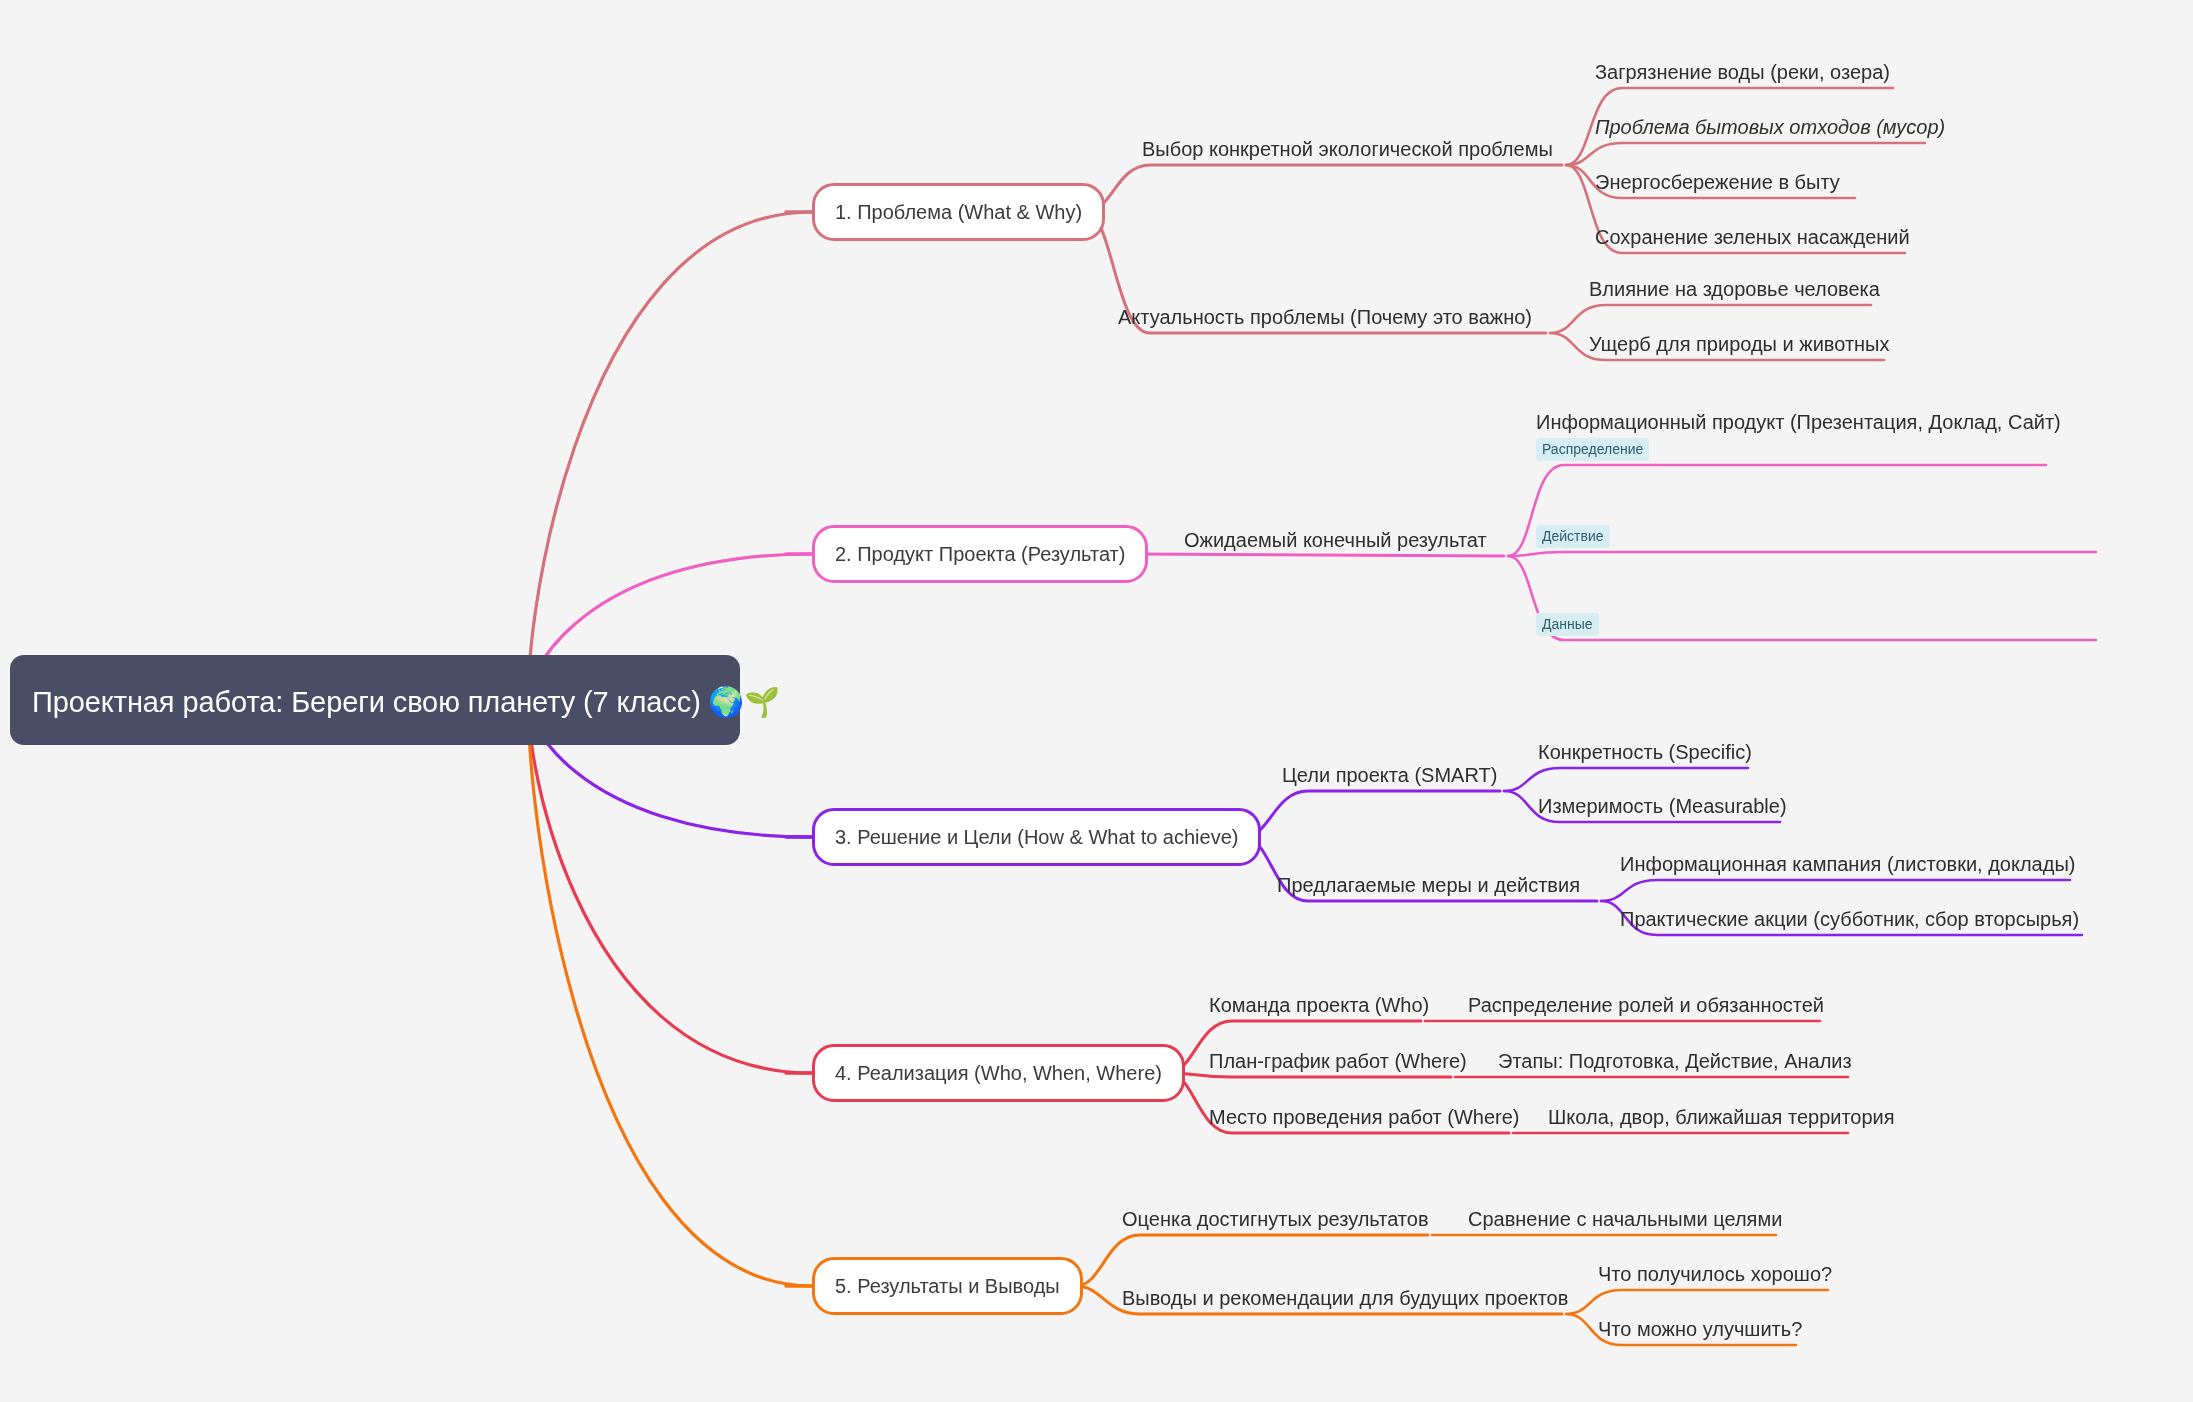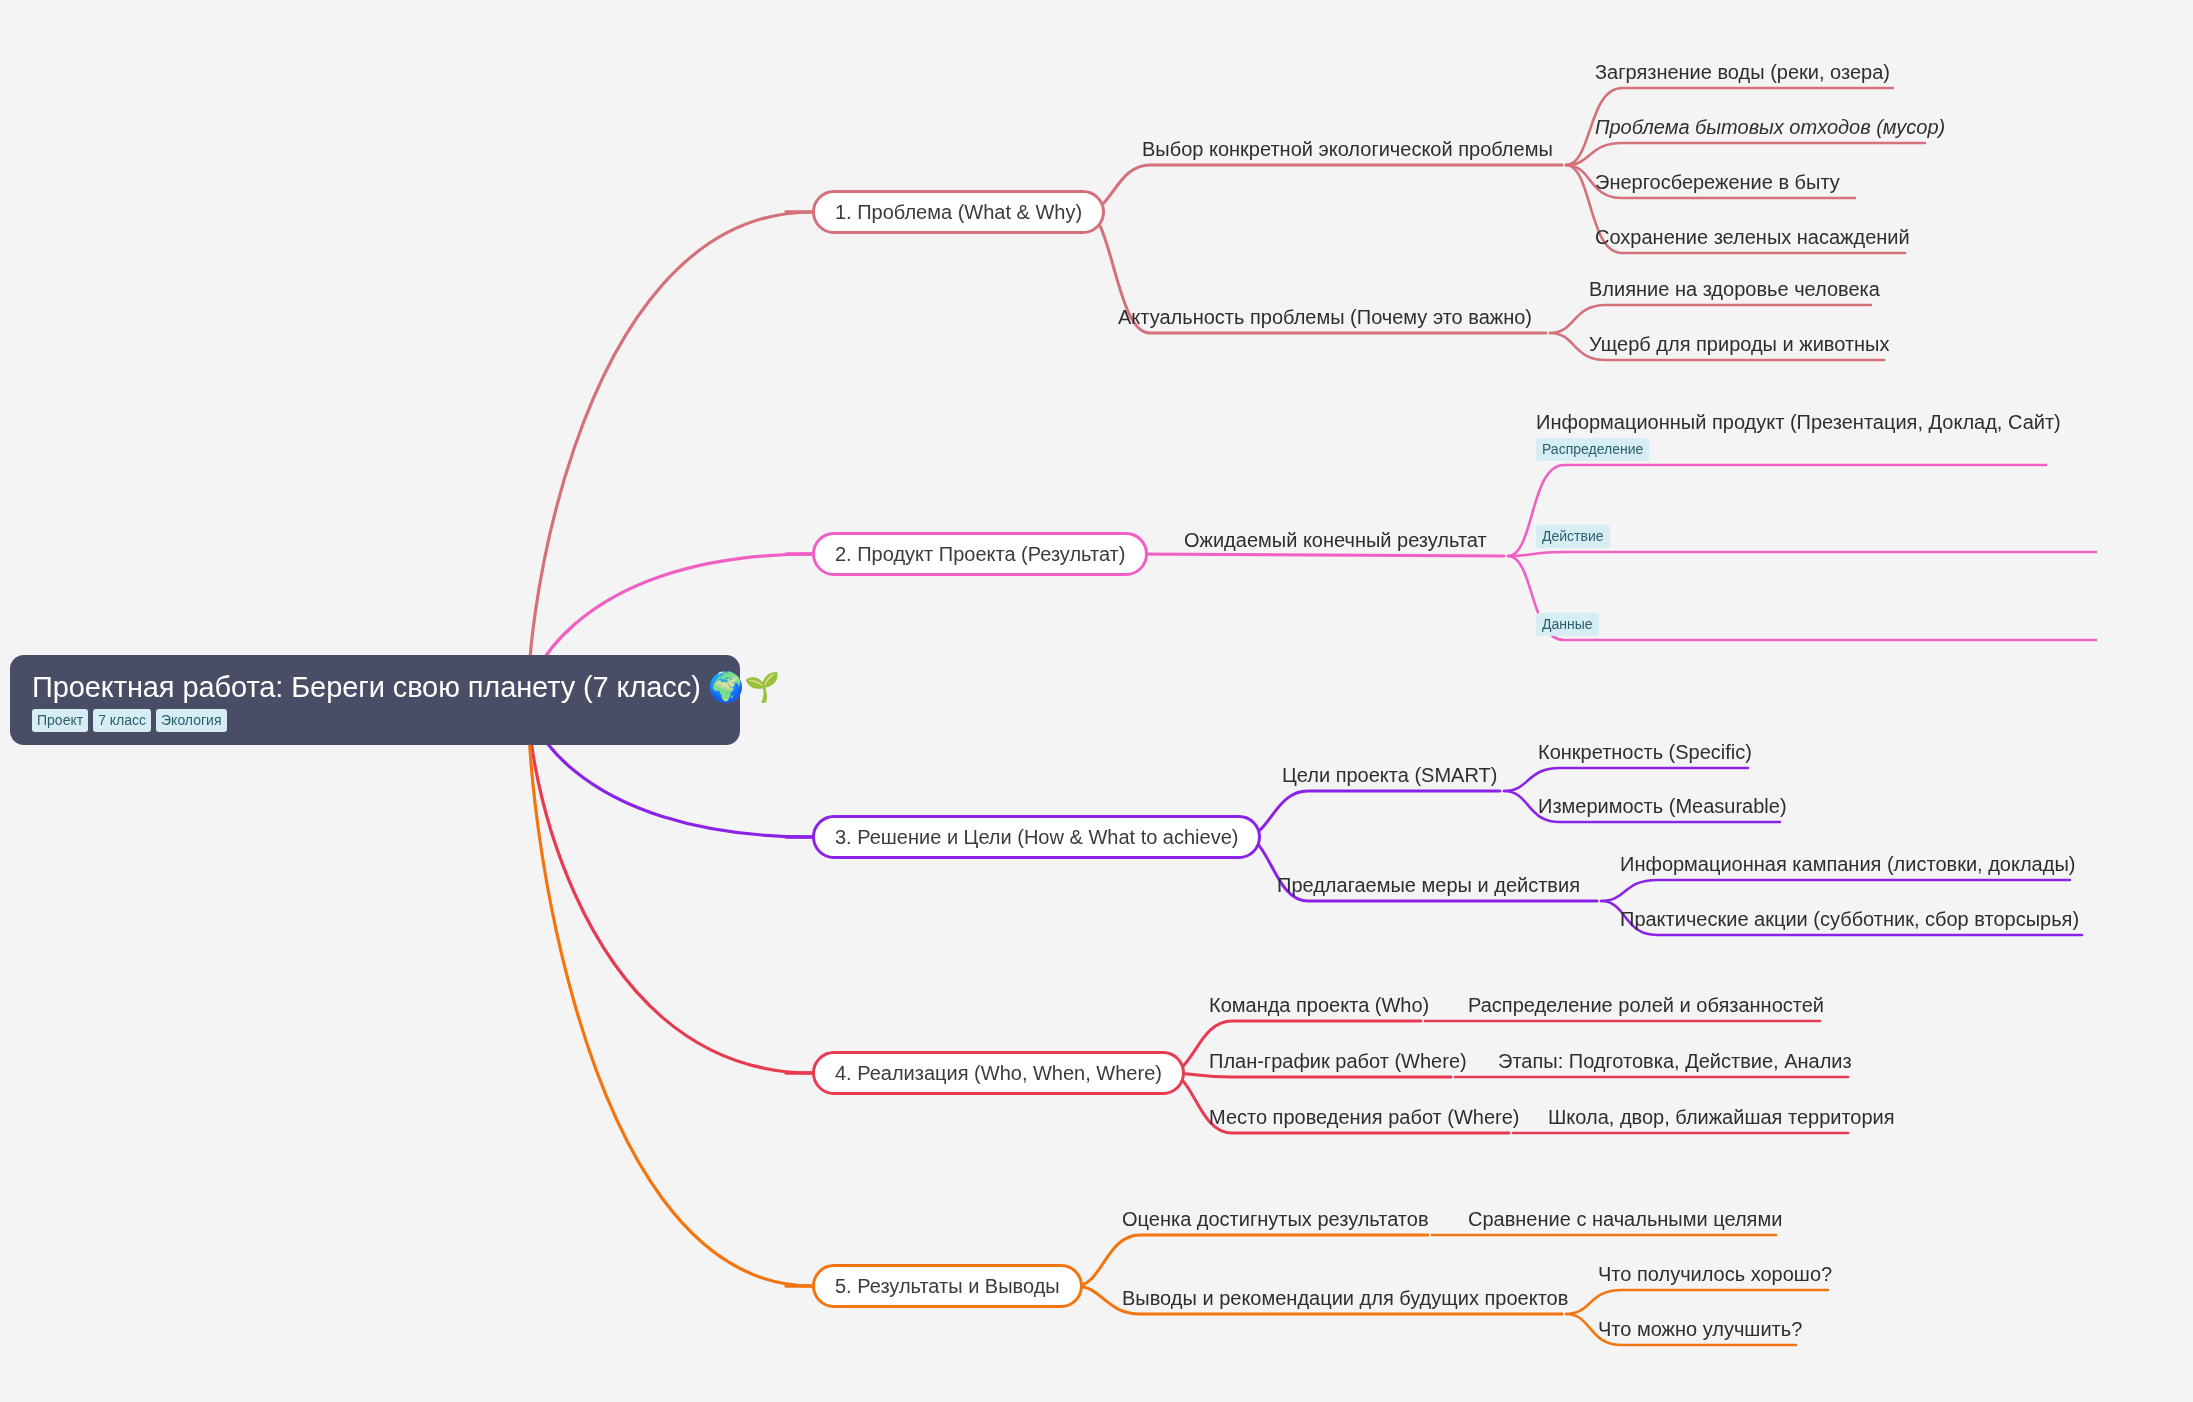--- a/index.html
+++ b/index.html
@@ -56,21 +56,21 @@
     border-radius: 3px;
     white-space: nowrap;
   }
 
   
   .branch-node {
     position: absolute;
     background: #ffffff;
     border-radius: 22px;
     border: 3px solid #888;
-    height: 44px;
+    height: 58px;
     display: flex;
     align-items: center;
     padding: 0 20px;
     white-space: nowrap;
     font-size: 20px;
     color: #3b3b3b;
     transform: translateY(-50%);
   }
 
   
@@ -137,25 +137,20 @@
       <path d="M 786 1286 L 812 1286" fill="none" stroke="#f4750d" stroke-width="3.4" stroke-linecap="round"></path>
       <path d="M 1076 1286 C 1102 1286, 1106 1235, 1140 1235 L 1428 1235" fill="none" stroke="#f4750d" stroke-width="3" stroke-linecap="round"></path>
       <path d="M 1432 1235 L 1776 1235" fill="none" stroke="#f4750d" stroke-width="2.6" stroke-linecap="round"></path>
       <path d="M 1076 1286 C 1102 1286, 1106 1314, 1140 1314 L 1562 1314" fill="none" stroke="#f4750d" stroke-width="3" stroke-linecap="round"></path>
       <path d="M 1566 1314 C 1592 1314, 1588 1290, 1622 1290 L 1828 1290" fill="none" stroke="#f4750d" stroke-width="2.6" stroke-linecap="round"></path>
       <path d="M 1566 1314 C 1592 1314, 1588 1345, 1622 1345 L 1796 1345" fill="none" stroke="#f4750d" stroke-width="2.6" stroke-linecap="round"></path>
     </svg>
 
   <div class="root-node">
     <div class="root-title">Проектная работа: Береги свою планету (7 класс) 🌍🌱</div>
-    <div class="root-tags">
-        <span class="tag">Проект</span>
-        <span class="tag">7 класс</span>
-        <span class="tag">Экология</span>
-      </div>
   </div>
 
   <div id="nodes">
       <div class="branch-node" style="left: 812px; top: 212px; border-color: rgb(212, 113, 122);">
         <span>1. Проблема (What &amp; Why)</span>
       </div>
       <div class="leaf" style="left: 1142px; top: 165px; width: 420px;">
         <span class="leaf-text">Выбор конкретной экологической проблемы</span>
       </div>
       <div class="leaf" style="left: 1595px; top: 88px;">

